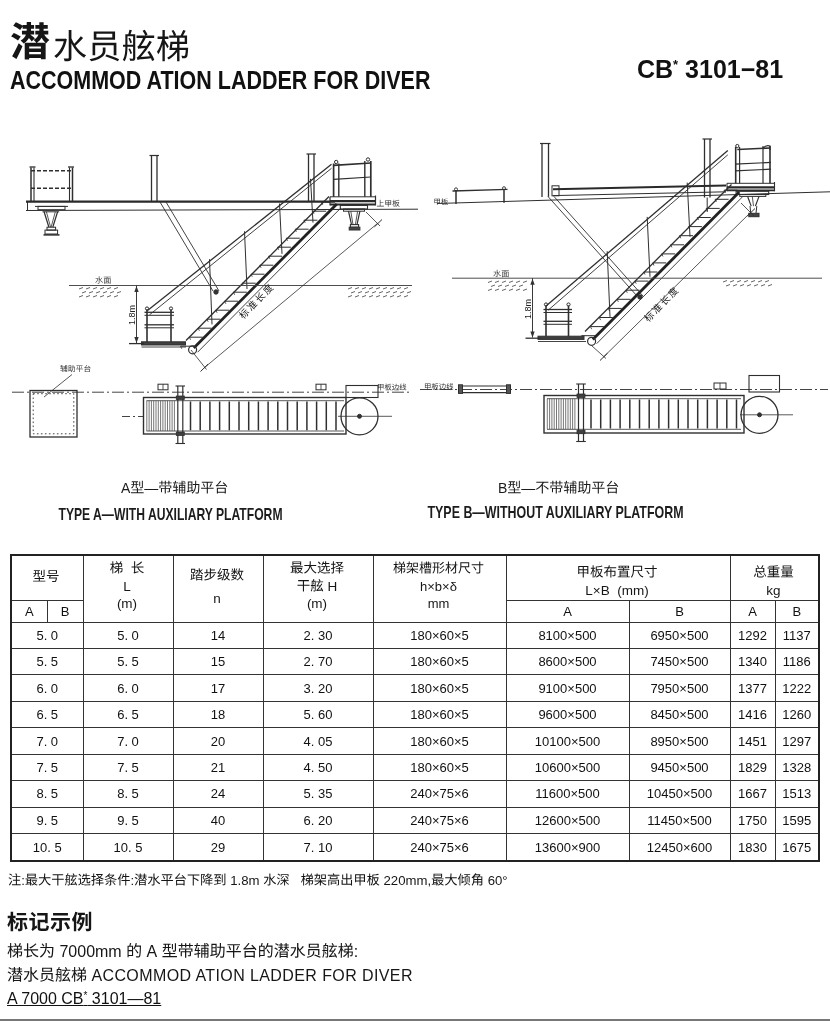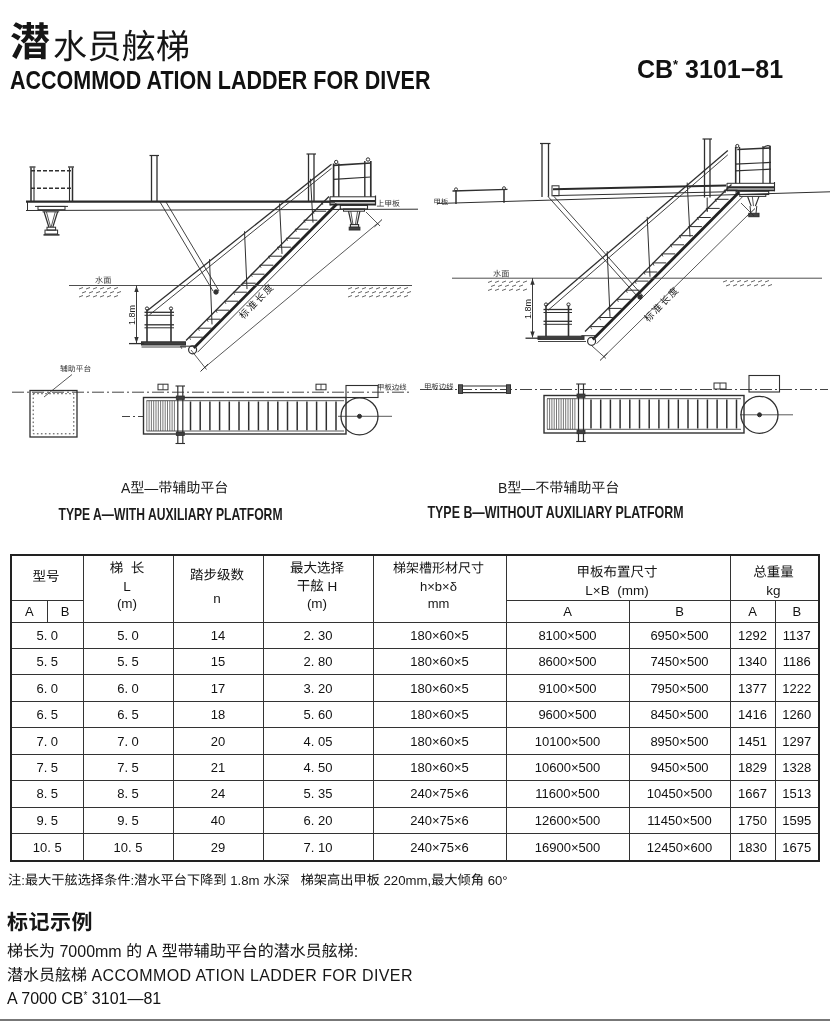--- a/index.html
+++ b/index.html
@@ -453,21 +453,21 @@
         <td>180×60×5</td>
         <td>8100×500</td>
         <td>6950×500</td>
         <td>1292</td>
         <td>1137</td>
       </tr>
 <tr class="data">
         <td colspan="2">5. 5</td>
         <td>5. 5</td>
         <td>15</td>
-        <td>2. 80</td>
+        <td>2. 70</td>
         <td>180×60×5</td>
         <td>8600×500</td>
         <td>7450×500</td>
         <td>1340</td>
         <td>1186</td>
       </tr>
 <tr class="data">
         <td colspan="2">6. 0</td>
         <td>6. 0</td>
         <td>17</td>
@@ -532,29 +532,29 @@
         <td>11450×500</td>
         <td>1750</td>
         <td>1595</td>
       </tr>
 <tr class="data">
         <td colspan="2">10. 5</td>
         <td>10. 5</td>
         <td>29</td>
         <td>7. 10</td>
         <td>240×75×6</td>
-        <td>16900×500</td>
+        <td>13600×900</td>
         <td>12450×600</td>
         <td>1830</td>
         <td>1675</td>
       </tr>
   </tbody>
   </table>
 
-  <div class="abs" style="left:7px; top:990px; font-size:16px;">A 7000 CB<span style="font-size:10px; vertical-align:5px;">*</span> 3101—81</div>
+  <div class="abs" style="left:7px; top:990px; font-size:16px;text-decoration:underline;">A 7000 CB<span style="font-size:10px; vertical-align:5px;">*</span> 3101—81</div>
   <div class="abs" style="left:0; top:1019px; width:830px; height:1.5px; background:#777;"></div>
 
   <svg class="abs" style="left:0; top:0;" width="830" height="1022" viewBox="0 0 830 1022">
     <defs>
 <path id="q0" d="M28 486C88 461 164 418 200 385L269 485C230 517 153 556 93 576ZM53 -7 161 -78C212 20 267 136 312 244L218 316C166 198 100 71 53 -7ZM80 757C140 730 216 685 252 651L315 740V679H418V675L416 630H299V536H398C378 481 340 428 266 388C290 369 324 334 339 311L368 331V-86H480V-48H773V-83H891V328L907 316C924 343 959 382 984 402C931 430 885 480 854 535H957V629H840L841 669V679H944V773H841V846H733V773H634V679H733V669L732 629H633V535H712C693 485 657 436 589 401C610 385 640 355 656 332H369C416 367 449 408 473 451C500 421 527 388 543 365L622 445C605 461 542 512 509 536H604V630H524L526 674V679H602V773H526V849H418V773H315V756C275 788 203 824 146 846ZM674 332C727 367 764 409 789 455C816 407 849 364 887 332ZM480 102H773V45H480ZM480 187V239H773V187Z"></path>
 <path id="q1" d="M71 584V508H317C269 310 166 159 39 76C57 65 87 36 100 18C241 118 358 306 407 568L358 587L344 584ZM817 652C768 584 689 495 623 433C592 485 564 540 542 596V838H462V22C462 5 456 1 440 0C424 -1 372 -1 314 1C326 -22 339 -59 343 -81C420 -81 469 -79 500 -65C530 -52 542 -28 542 23V445C633 264 763 106 919 24C932 46 957 77 975 93C854 149 745 253 660 377C730 436 819 527 885 604Z"></path>
 <path id="q2" d="M268 730H735V616H268ZM190 795V551H817V795ZM455 327V235C455 156 427 49 66 -22C83 -38 106 -67 115 -84C489 0 535 129 535 234V327ZM529 65C651 23 815 -42 898 -84L936 -20C850 21 685 82 566 120ZM155 461V92H232V391H776V99H856V461Z"></path>
 <path id="q3" d="M199 591C224 547 248 488 256 449L305 471C295 509 272 568 244 611ZM200 277C225 232 250 173 258 132L307 154C298 193 273 253 246 297ZM618 814C648 771 681 713 698 674H438V605H629C589 515 536 430 518 406C497 376 480 355 463 352C471 332 482 299 485 284C504 291 531 296 690 309C625 216 565 140 538 112C496 65 467 34 442 28C451 8 464 -27 468 -42C494 -31 535 -26 864 7C877 -22 888 -49 895 -72L962 -43C940 28 879 136 821 217L759 192C784 154 810 111 833 69L566 47C678 168 792 322 889 484L821 519C795 471 766 423 737 378L567 366C618 434 668 520 710 605H958V674H709L764 703C747 740 712 799 680 843ZM230 844C223 808 210 756 197 716H110V404H42V342H110C110 219 104 63 36 -46C52 -53 80 -72 91 -82C163 33 173 210 173 342H338V12C338 0 334 -3 322 -4C310 -4 272 -5 229 -3C238 -21 248 -50 250 -68C311 -68 347 -67 371 -56C394 -44 402 -23 402 12V716H262C276 750 290 791 303 829ZM338 404H173V655H338Z"></path>
 <path id="q4" d="M193 840V647H50V577H187C155 440 94 281 31 197C45 179 63 146 71 124C116 190 160 296 193 407V-79H262V444C289 395 321 336 334 304L380 358C363 387 287 503 262 537V577H369V647H262V840ZM623 426V316H472L486 426ZM427 490C421 414 409 315 397 252H590C528 157 427 69 331 25C346 11 368 -15 379 -32C468 15 557 96 623 189V-80H694V252H877C870 141 862 97 852 85C845 77 838 75 825 75C813 75 784 76 751 79C762 60 768 30 770 9C805 8 839 8 858 10C880 13 895 19 909 35C929 59 939 125 947 286C948 296 949 316 949 316H694V426H917V677H798C824 719 851 771 875 818L803 840C784 792 752 723 724 677H564L594 690C581 731 550 792 517 837L458 813C486 772 513 718 527 677H391V613H623V490ZM694 613H847V490H694Z"></path>
 <path id="q5" d="M427 825V43H51V-32H950V43H506V441H881V516H506V825Z"></path>

